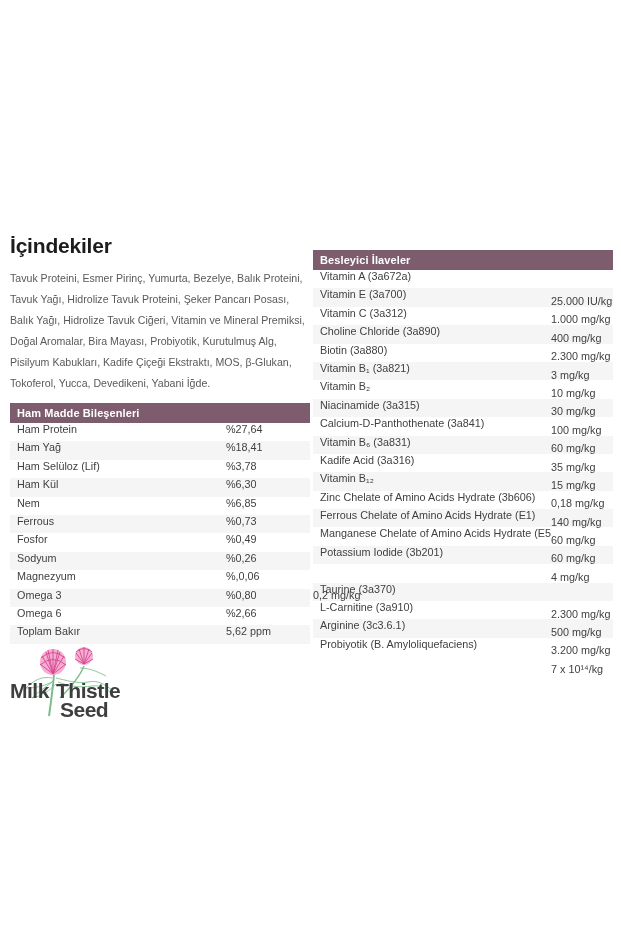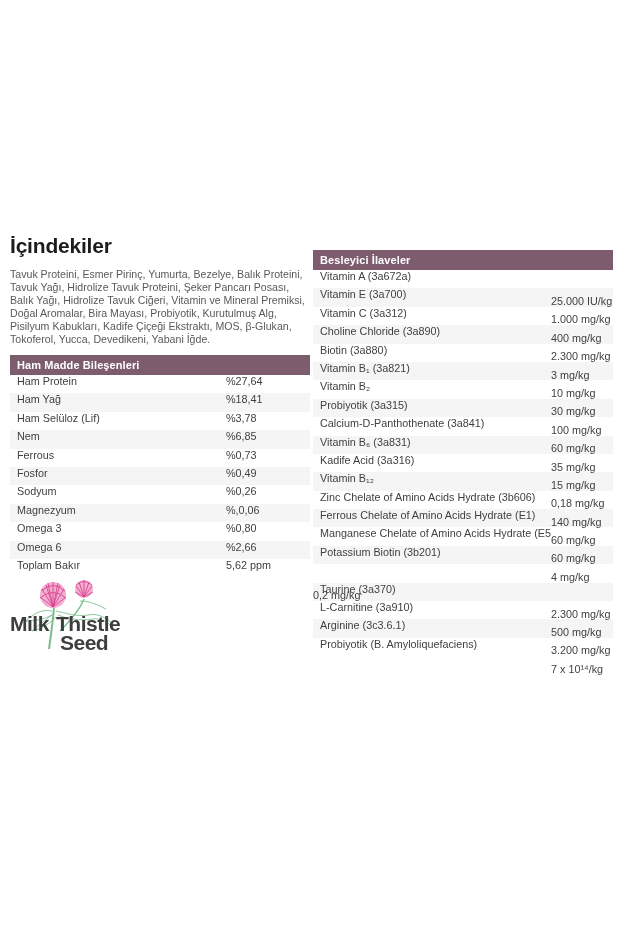--- a/index.html
+++ b/index.html
@@ -16,21 +16,21 @@
   body{
     width:621px;height:931px;background:#ffffff;position:relative;overflow:hidden;
     font-family:"Liberation Sans","DejaVu Sans",sans-serif;
   }
   .left-col{position:absolute;left:10px;top:232px;width:300px;}
   .page-title{
     font-size:21px;font-weight:600;color:#1c1c1c;margin:0 0 9px 0;line-height:27px;
     letter-spacing:-0.2px;
   }
   .ingredients{
-    font-size:10.6px;line-height:13px;color:var(--para-text);margin:0 0 9px 0;
+    font-size:10.6px;line-height:21px;color:var(--para-text);margin:0 0 9px 0;
   }
   .dtable{width:100%;}
   .dtable .thead{
     background:var(--header-bg);color:#ffffff;font-size:11px;font-weight:bold;
     height:20px;display:flex;align-items:center;padding-left:7px;box-sizing:border-box;
     letter-spacing:0.1px;
   }
   .trow{
     display:flex;align-items:flex-start;height:18.4px;font-size:10.8px;color:var(--row-text);
     white-space:nowrap;
@@ -66,20 +66,24 @@
         </div>
         <div class="trow">
           <div class="tlabel">Ham Yağ</div>
           <div class="tvalue">%18,41</div>
         </div>
         <div class="trow">
           <div class="tlabel">Ham Selüloz (Lif)</div>
           <div class="tvalue">%3,78</div>
         </div>
         <div class="trow">
+          <div class="tlabel">Ham Kül</div>
+          <div class="tvalue">%6,30</div>
+        </div>
+        <div class="trow">
           <div class="tlabel">Nem</div>
           <div class="tvalue">%6,85</div>
         </div>
         <div class="trow">
           <div class="tlabel">Ferrous</div>
           <div class="tvalue">%0,73</div>
         </div>
         <div class="trow">
           <div class="tlabel">Fosfor</div>
           <div class="tvalue">%0,49</div>
@@ -162,21 +166,21 @@
         </div>
         <div class="trow">
           <div class="tlabel">Vitamin B₁ (3a821)</div>
           <div class="tvalue">10 mg/kg</div>
         </div>
         <div class="trow">
           <div class="tlabel">Vitamin B₂</div>
           <div class="tvalue">30 mg/kg</div>
         </div>
         <div class="trow">
-          <div class="tlabel">Probiyotik (3a315)</div>
+          <div class="tlabel">Niacinamide (3a315)</div>
           <div class="tvalue">100 mg/kg</div>
         </div>
         <div class="trow">
           <div class="tlabel">Calcium-D-Panthothenate (3a841)</div>
           <div class="tvalue">60 mg/kg</div>
         </div>
         <div class="trow">
           <div class="tlabel">Vitamin B₆ (3a831)</div>
           <div class="tvalue">35 mg/kg</div>
         </div>
@@ -194,21 +198,21 @@
         </div>
         <div class="trow">
           <div class="tlabel">Ferrous Chelate of Amino Acids Hydrate (E1)</div>
           <div class="tvalue">60 mg/kg</div>
         </div>
         <div class="trow">
           <div class="tlabel">Manganese Chelate of Amino Acids Hydrate (E5)</div>
           <div class="tvalue">60 mg/kg</div>
         </div>
         <div class="trow">
-          <div class="tlabel">Potassium Biotin (3b201)</div>
+          <div class="tlabel">Potassium Iodide (3b201)</div>
           <div class="tvalue">4 mg/kg</div>
         </div>
         <div class="trow">
           <div class="tvalue">0,2 mg/kg</div>
         </div>
         <div class="trow">
           <div class="tlabel">Taurine (3a370)</div>
           <div class="tvalue">2.300 mg/kg</div>
         </div>
         <div class="trow">

